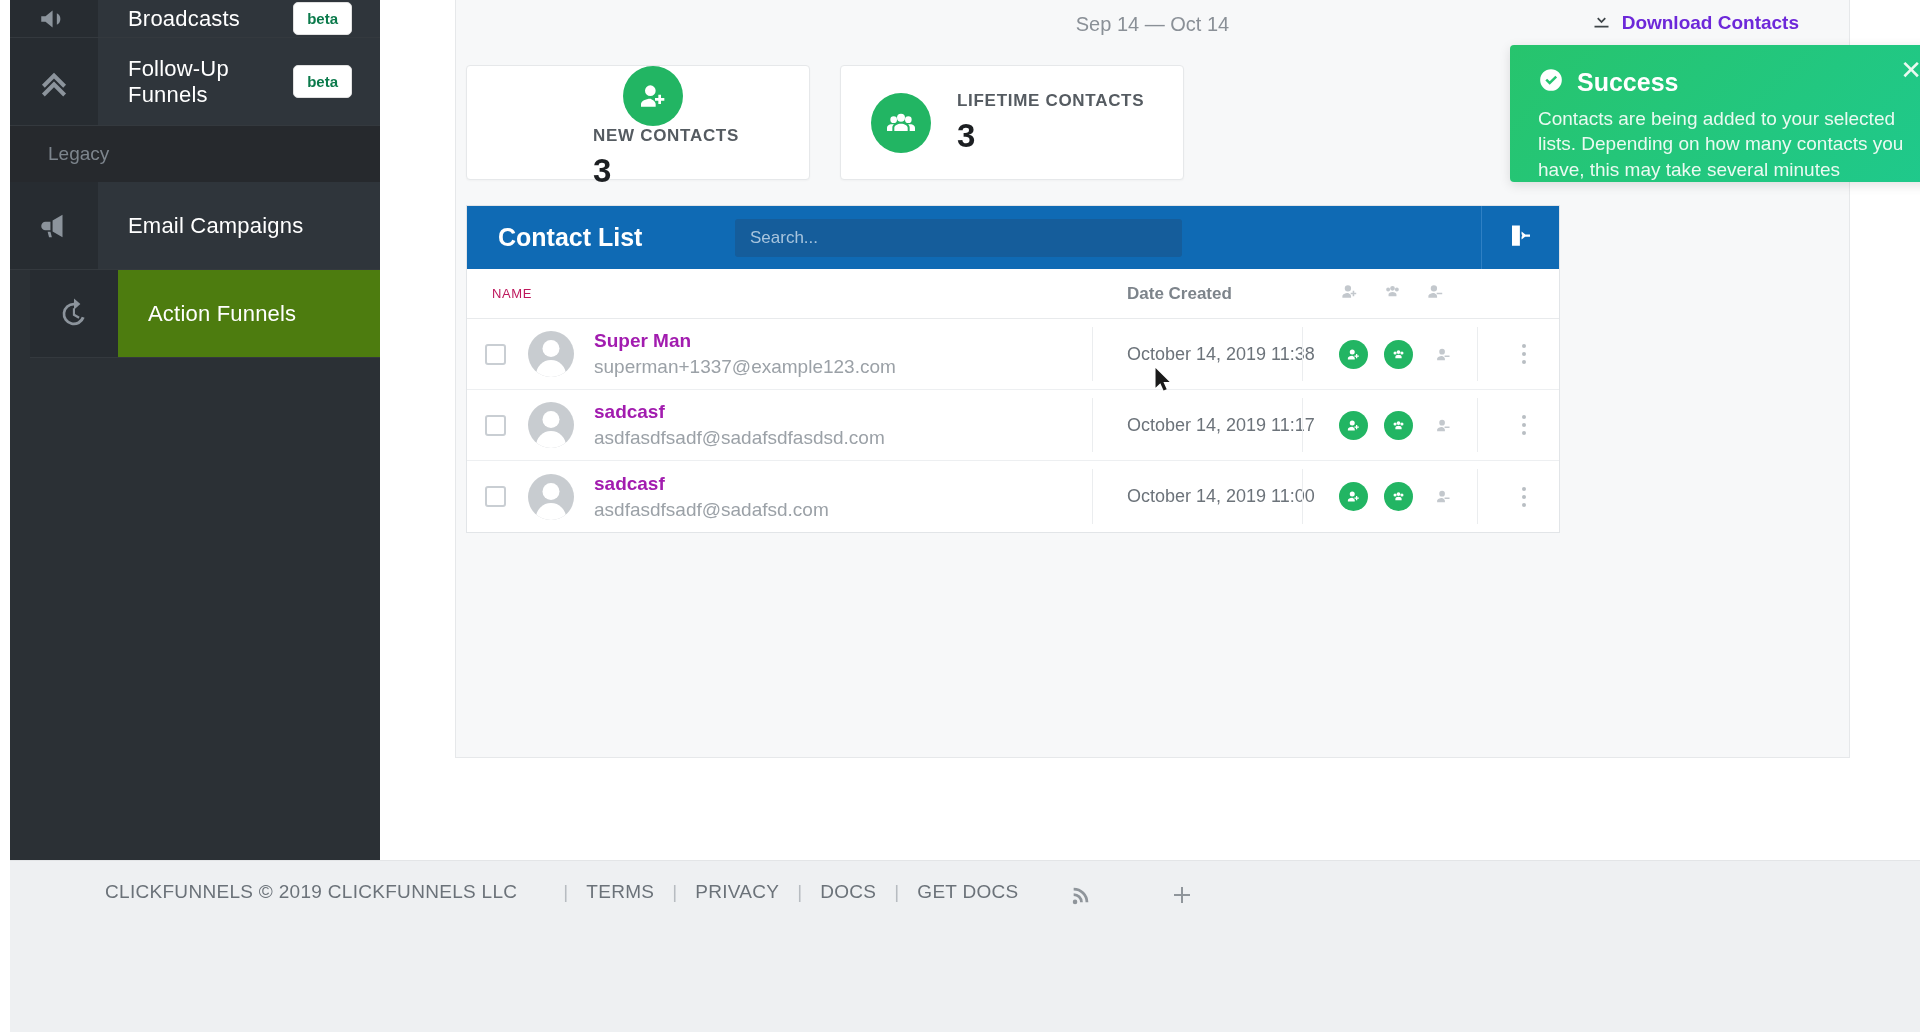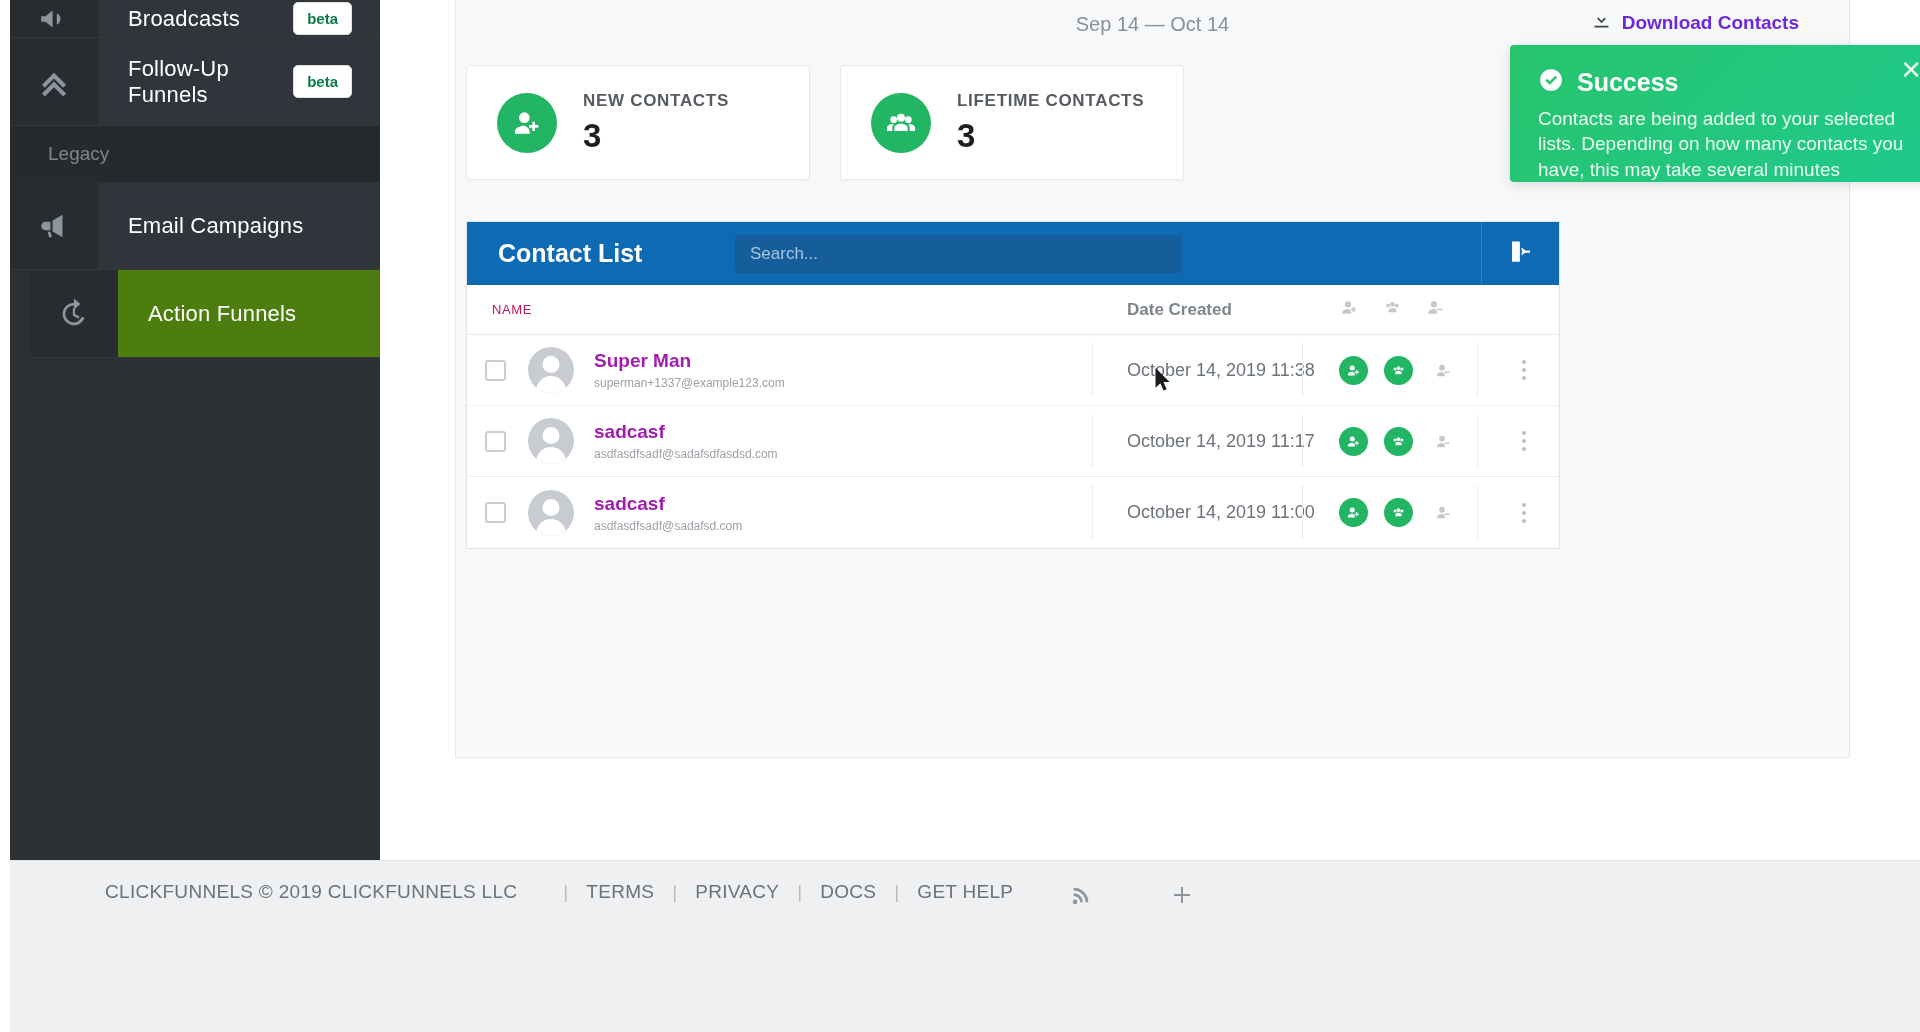--- a/index.html
+++ b/index.html
@@ -65,21 +65,21 @@
   }
   .download-contacts svg { width: 21px; height: 21px; fill: #3e4549; }
 
   
   .stat-card {
     position: absolute; top: 77px; height: 115px; width: 344px;
     background: #ffffff; border: 1px solid #e6e8ea; border-radius: 4px;
     display: flex; align-items: center; padding-left: 30px;
     box-shadow: 0 1px 2px rgba(0,0,0,.03);
   }
-  .stat-card.c1 { left: 10px; }
+  .stat-card.c1 { left: 10px; flex-direction: column; }
   .stat-card.c2 { left: 384px; }
   .stat-circle {
     width: 60px; height: 60px; border-radius: 50%;
     background: #22b563; display: flex; align-items: center; justify-content: center;
     flex: 0 0 60px;
   }
   .stat-circle svg { width: 32px; height: 32px; fill: #ffffff; }
   .stat-text { margin-left: 26px; }
   .stat-label {
     color: #555b61; font-size: 17px; font-weight: bold;
@@ -100,21 +100,21 @@
   .toast-title { font-size: 25px; font-weight: bold; }
   .toast-body { font-size: 19px; line-height: 1.33; color: #eafaf1; }
   .toast-close {
     position: absolute; right: 16px; top: 12px;
     font-size: 26px; color: #eafaf1; cursor: pointer; line-height: 1;
     font-family: "DejaVu Sans", sans-serif;
   }
 
   
   .list-card {
-    position: absolute; left: 10px; top: 233px; width: 1094px;
+    position: absolute; left: 10px; top: 217px; width: 1094px;
     background: #ffffff; border: 1px solid #e2e5e8;
   }
   .list-header {
     height: 63px; background: #0f6ab4; display: flex; align-items: center;
     position: relative;
   }
   .list-title {
     color: #ffffff; font-size: 25px; font-weight: bold;
     padding-left: 31px; width: 268px;
   }
@@ -180,21 +180,21 @@
     width: 17px; height: 17px; border-radius: 50%;
     background: #ffffff; transform: translateX(-50%);
   }
   .avatar::after {
     content: ''; position: absolute; left: 50%; top: 29px;
     width: 30px; height: 22px; border-radius: 15px 15px 0 0;
     background: #ffffff; transform: translateX(-50%);
   }
   .row-info { margin-left: 20px; }
   .row-name { color: #a21caf; font-size: 19px; font-weight: bold; margin-bottom: 4px; }
-  .row-email { color: #9ba1a7; font-size: 12px; }
+  .row-email { color: #9ba1a7; font-size: 19px; }
   .row-divider {
     position: absolute; left: 625px; top: 8px; bottom: 8px;
     width: 1px; background: #ebedef;
   }
   .row-date {
     position: absolute; left: 660px; color: #6c737a; font-size: 18px;
   }
   .row-divider2 {
     position: absolute; left: 835px; top: 8px; bottom: 8px;
     width: 1px; background: #ebedef;
@@ -501,21 +501,21 @@
   <footer class="footer">
     <div class="footer-inner">
       <span class="copyright">CLICKFUNNELS © 2019 CLICKFUNNELS LLC</span>
       <span class="footer-sep">|</span>
       <a class="footer-link">TERMS</a>
       <span class="footer-sep">|</span>
       <a class="footer-link">PRIVACY</a>
       <span class="footer-sep">|</span>
       <a class="footer-link">DOCS</a>
       <span class="footer-sep">|</span>
-      <a class="footer-link">GET HELP</a>
+      <a class="footer-link">GET DOCS</a>
     </div>
     <div class="footer-icons">
       <span>
         <svg class="rss-ico" viewBox="0 0 24 24">
             <path d="M4 4v3a13 13 0 0 1 13 13h3A16 16 0 0 0 4 4zm0 6v3a7 7 0 0 1 7 7h3a10 10 0 0 0-10-10zm1.5 7a2.5 2.5 0 1 0 0 5 2.5 2.5 0 0 0 0-5z"></path>
           </svg>
       </span>
       <span>
         <svg class="plus-ico" viewBox="0 0 24 24">
             <path d="M11 4h2v7h7v2h-7v7h-2v-7H4v-2h7V4z"></path>

